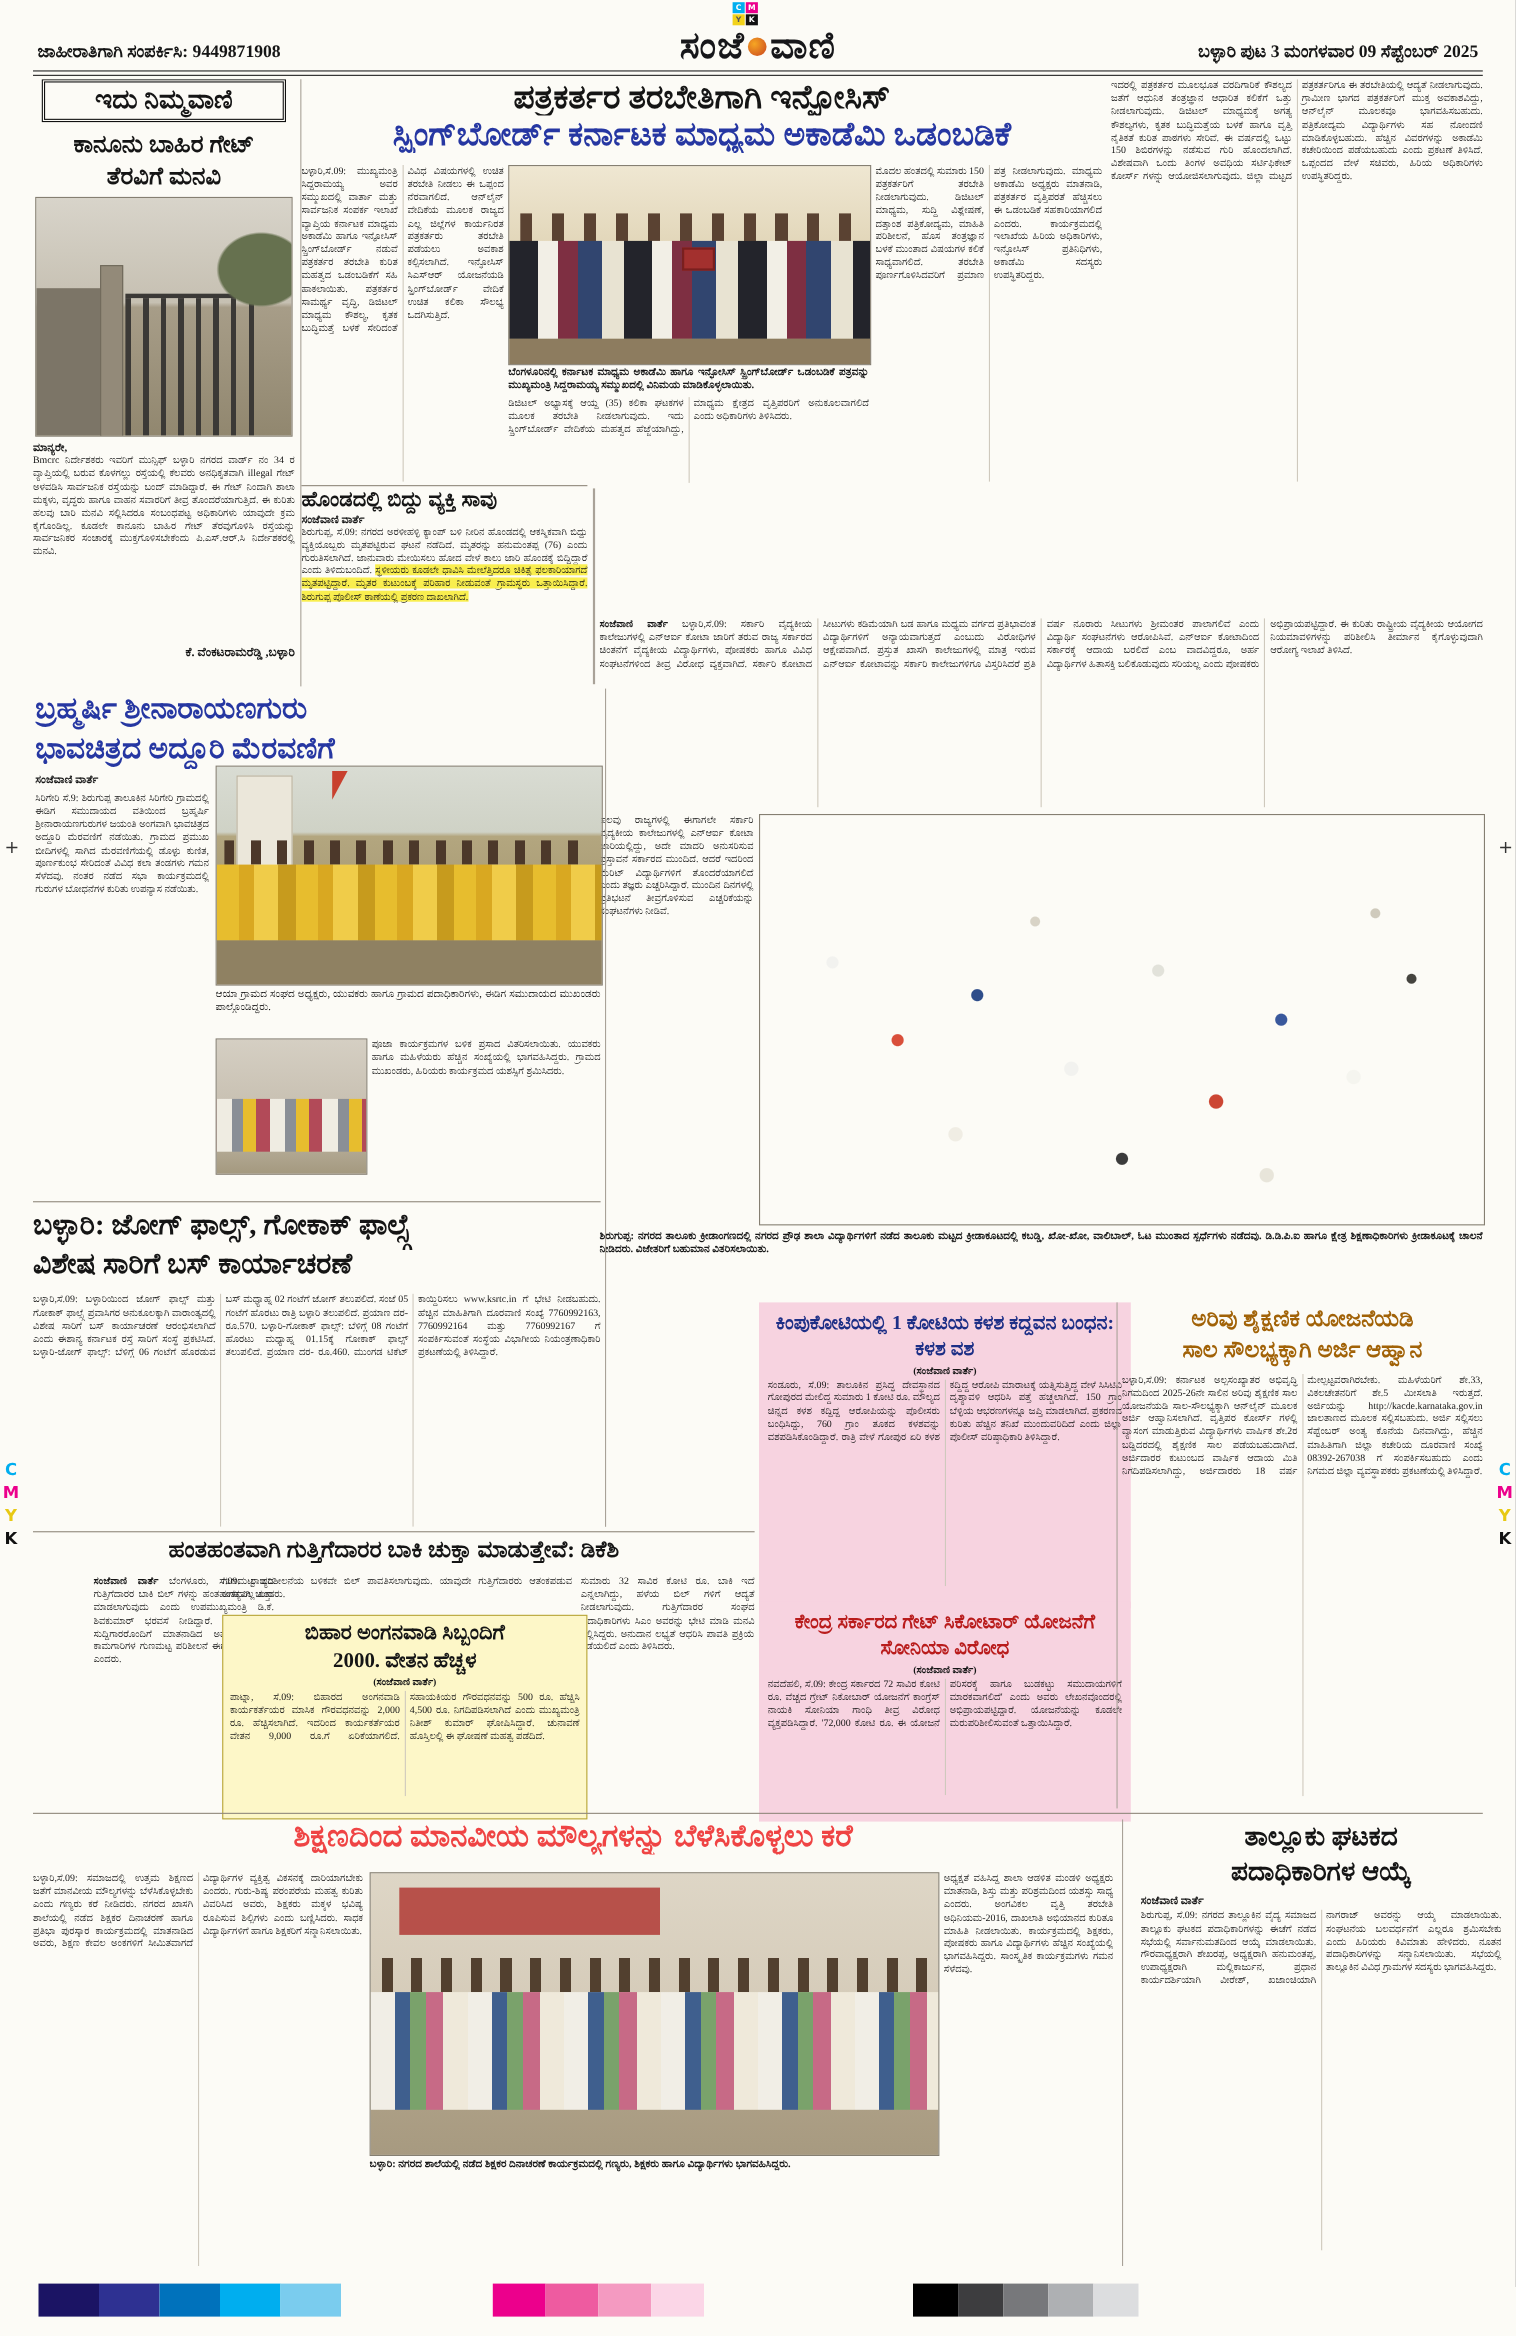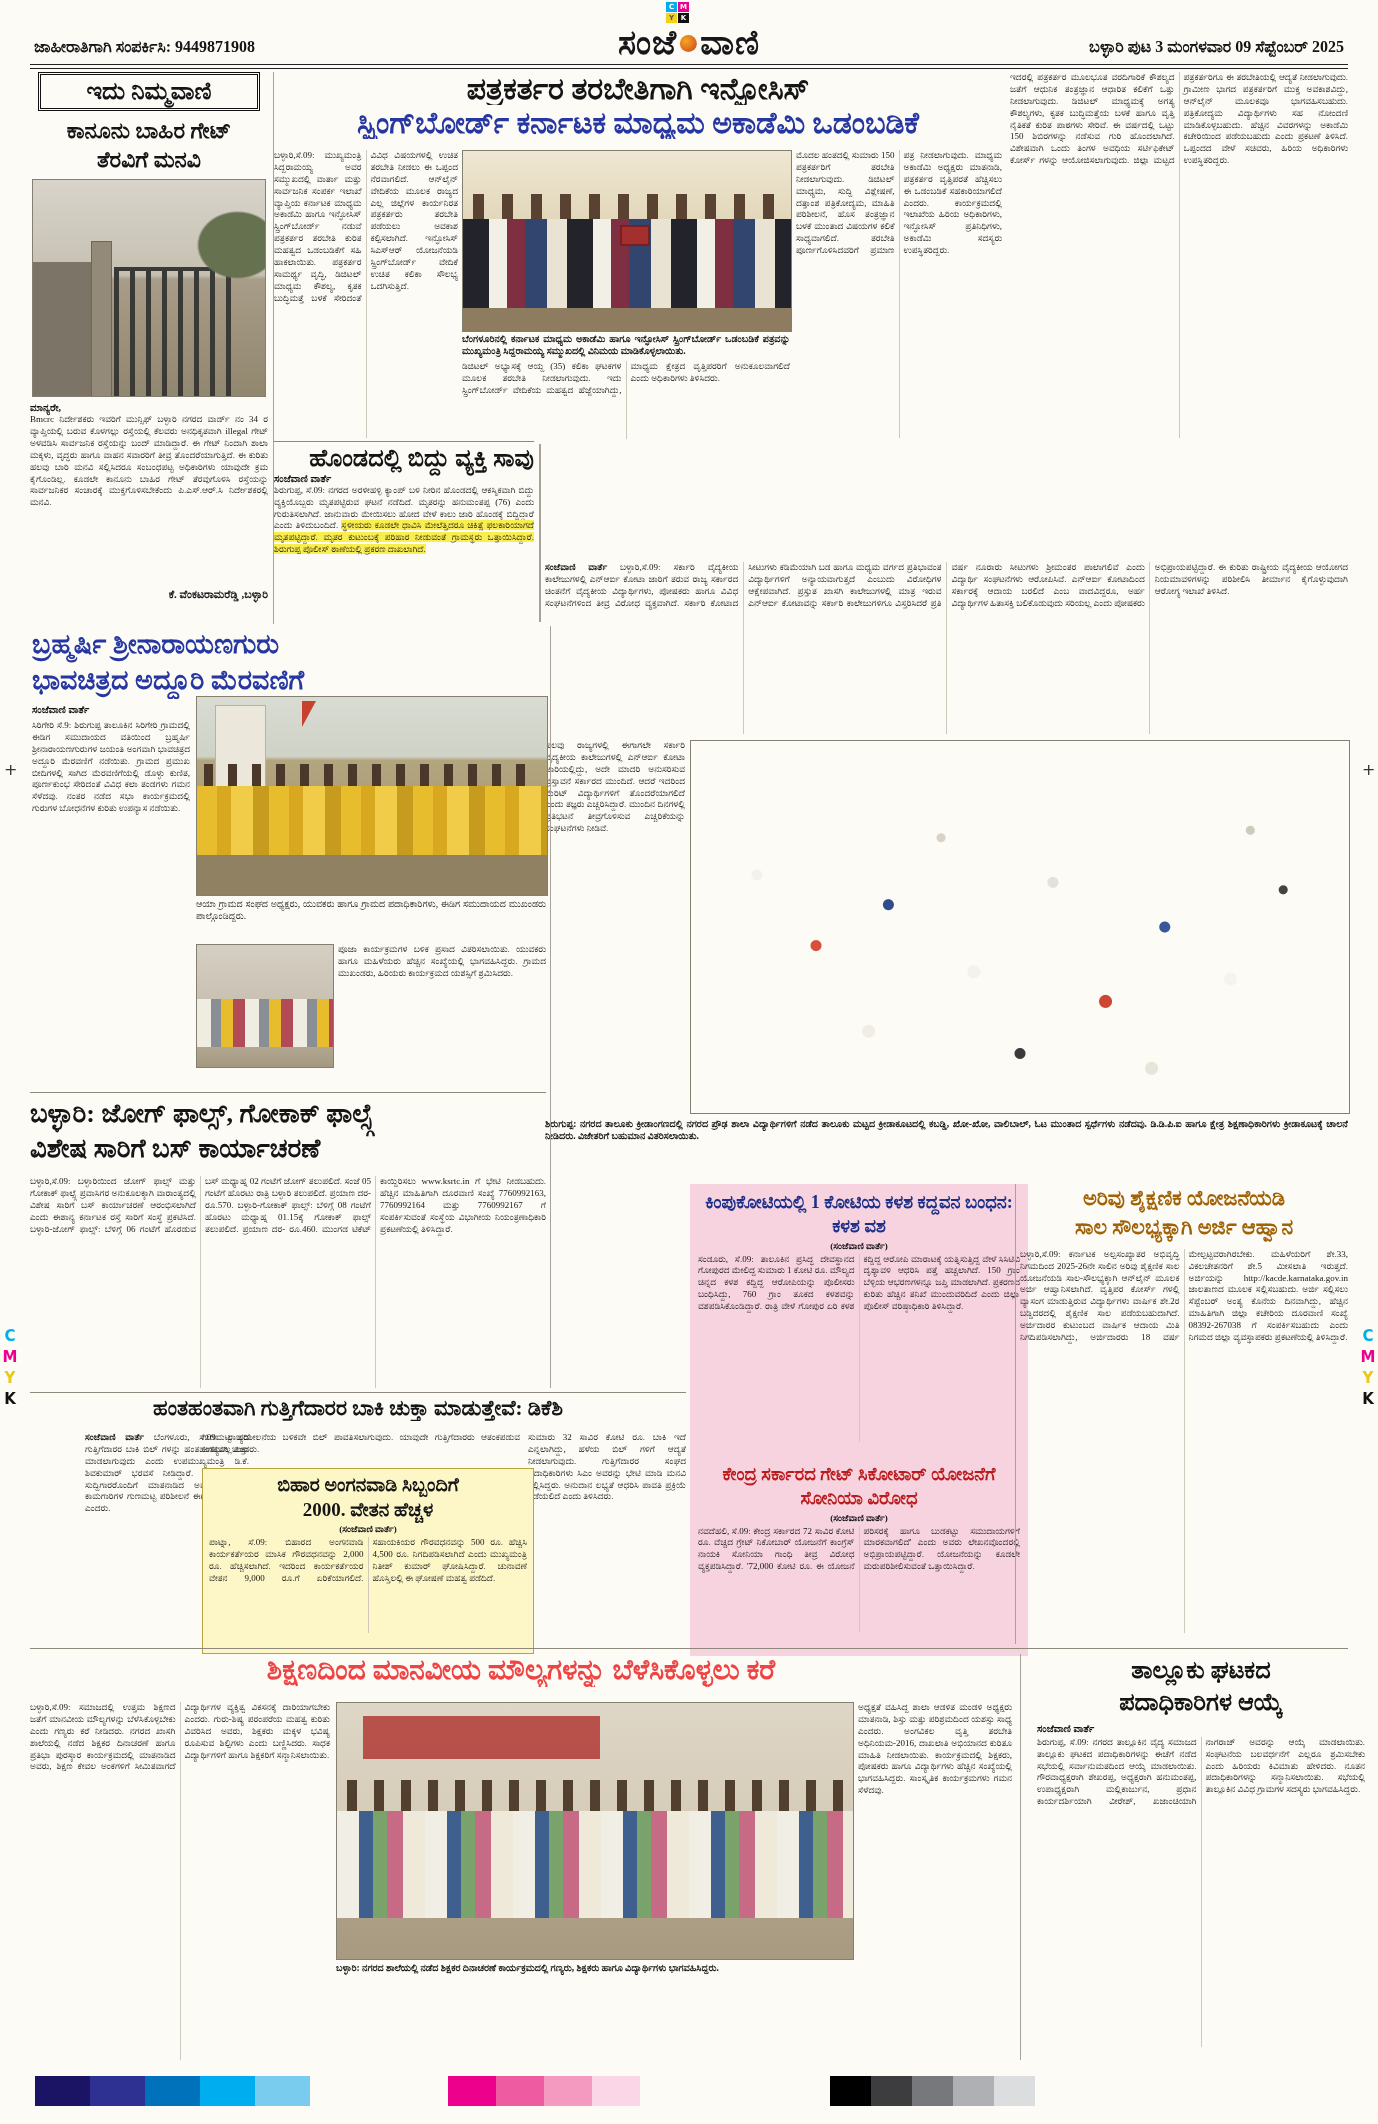--- a/index.html
+++ b/index.html
@@ -56,21 +56,21 @@
   .mou-torsos{position:absolute;left:0;right:0;top:38%;height:49%;
      background:repeating-linear-gradient(90deg,#23242b 0 26px,#f2efe6 26px 44px,#7e2f42 44px 62px,#31456f 62px 84px,#e8e3d2 84px 104px);}
   .mou-floor{position:absolute;left:0;right:0;bottom:0;height:13%;background:#8d7c5f;}
   .mou-folder{position:absolute;left:48%;top:41%;width:26px;height:17px;background:#a3302e;border:2px solid #7a1f1e;}
   .lead-caption{left:462px;top:333px;width:328px;height:26px;font-weight:bold;}
   .lead-mid{left:462px;top:361px;width:328px;height:78px;}
   .lead-right{left:796px;top:150px;width:206px;height:288px;}
   .lead-far{left:1010px;top:72px;width:338px;height:366px;}
   
   .honda{left:274px;top:444px;width:260px;height:178px;border-right:1px solid #a9a298;padding-right:5px;}
-  .honda-h{font-size:24px;font-weight:bold;text-align:right;line-height:1.2;}
+  .honda-h{font-size:19px;font-weight:bold;text-align:left;line-height:1.2;}
   
   .med-box{left:545px;top:441px;width:799px;height:114px;border:2px solid #1c1c1c;background:#fff;
            text-align:center;padding-top:6px;}
   .med-h{font-size:33px;font-weight:bold;color:#2637a2;line-height:1.35;}
   .med-body{left:545px;top:562px;width:803px;height:172px;}
   .med-body2{left:545px;top:740px;width:140px;height:372px;}
   
   .field-photo{left:690px;top:740px;width:658px;height:372px;border:1px solid #857f72;
      background:linear-gradient(180deg,#d9d9d2 0%,#d9d9d2 7%,#798264 7%,#798264 15%,#cbac7e 15%,#c3a170 60%,#b8placeholder 100%,#b29565 100%);}
   .field-players{position:absolute;inset:0;background-image:

